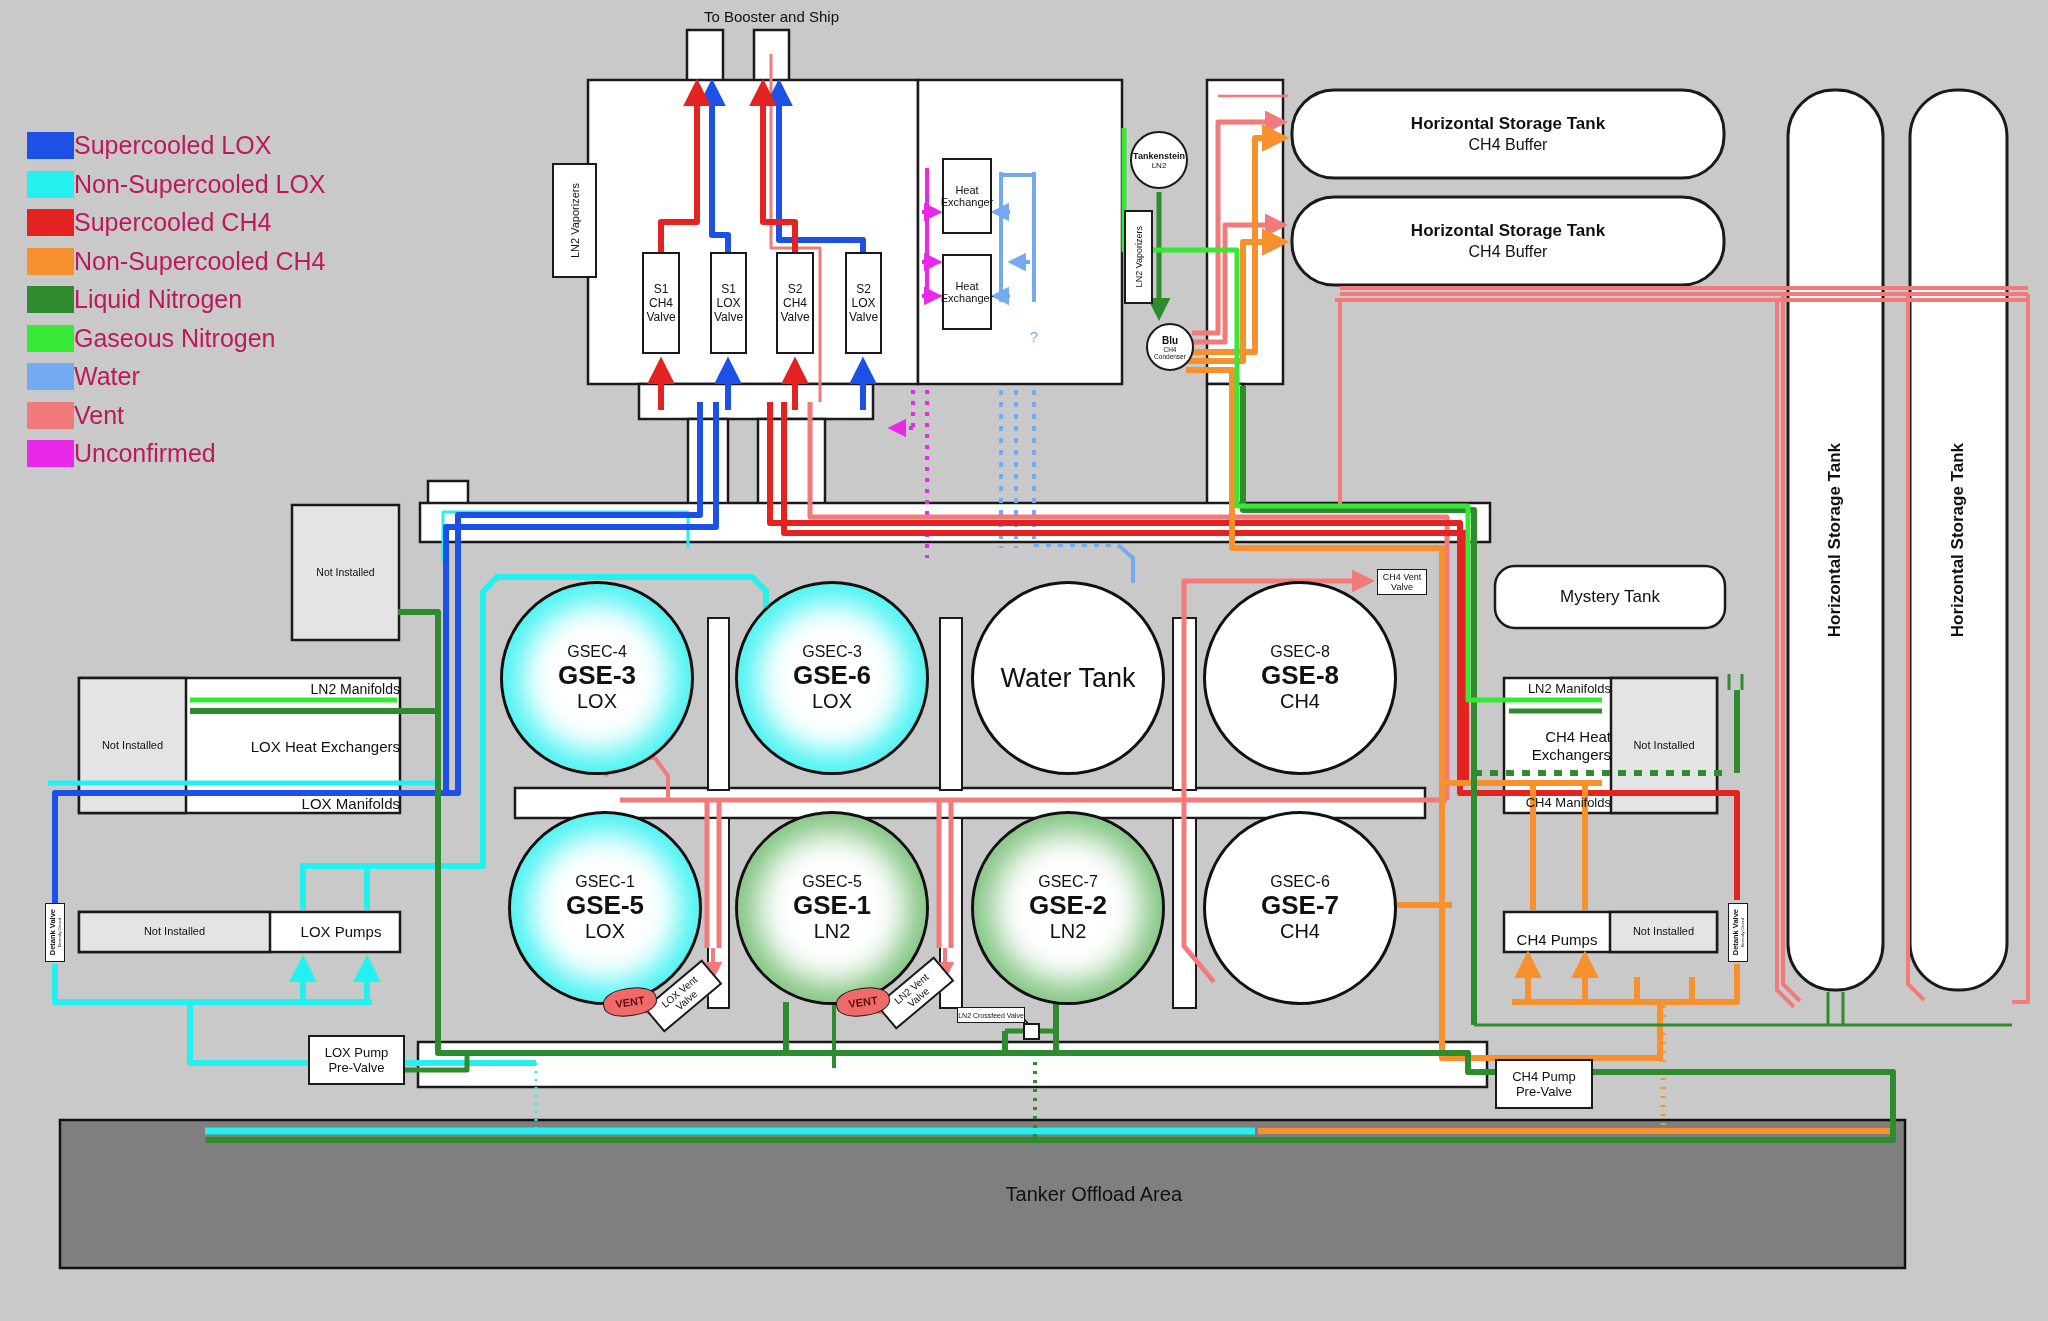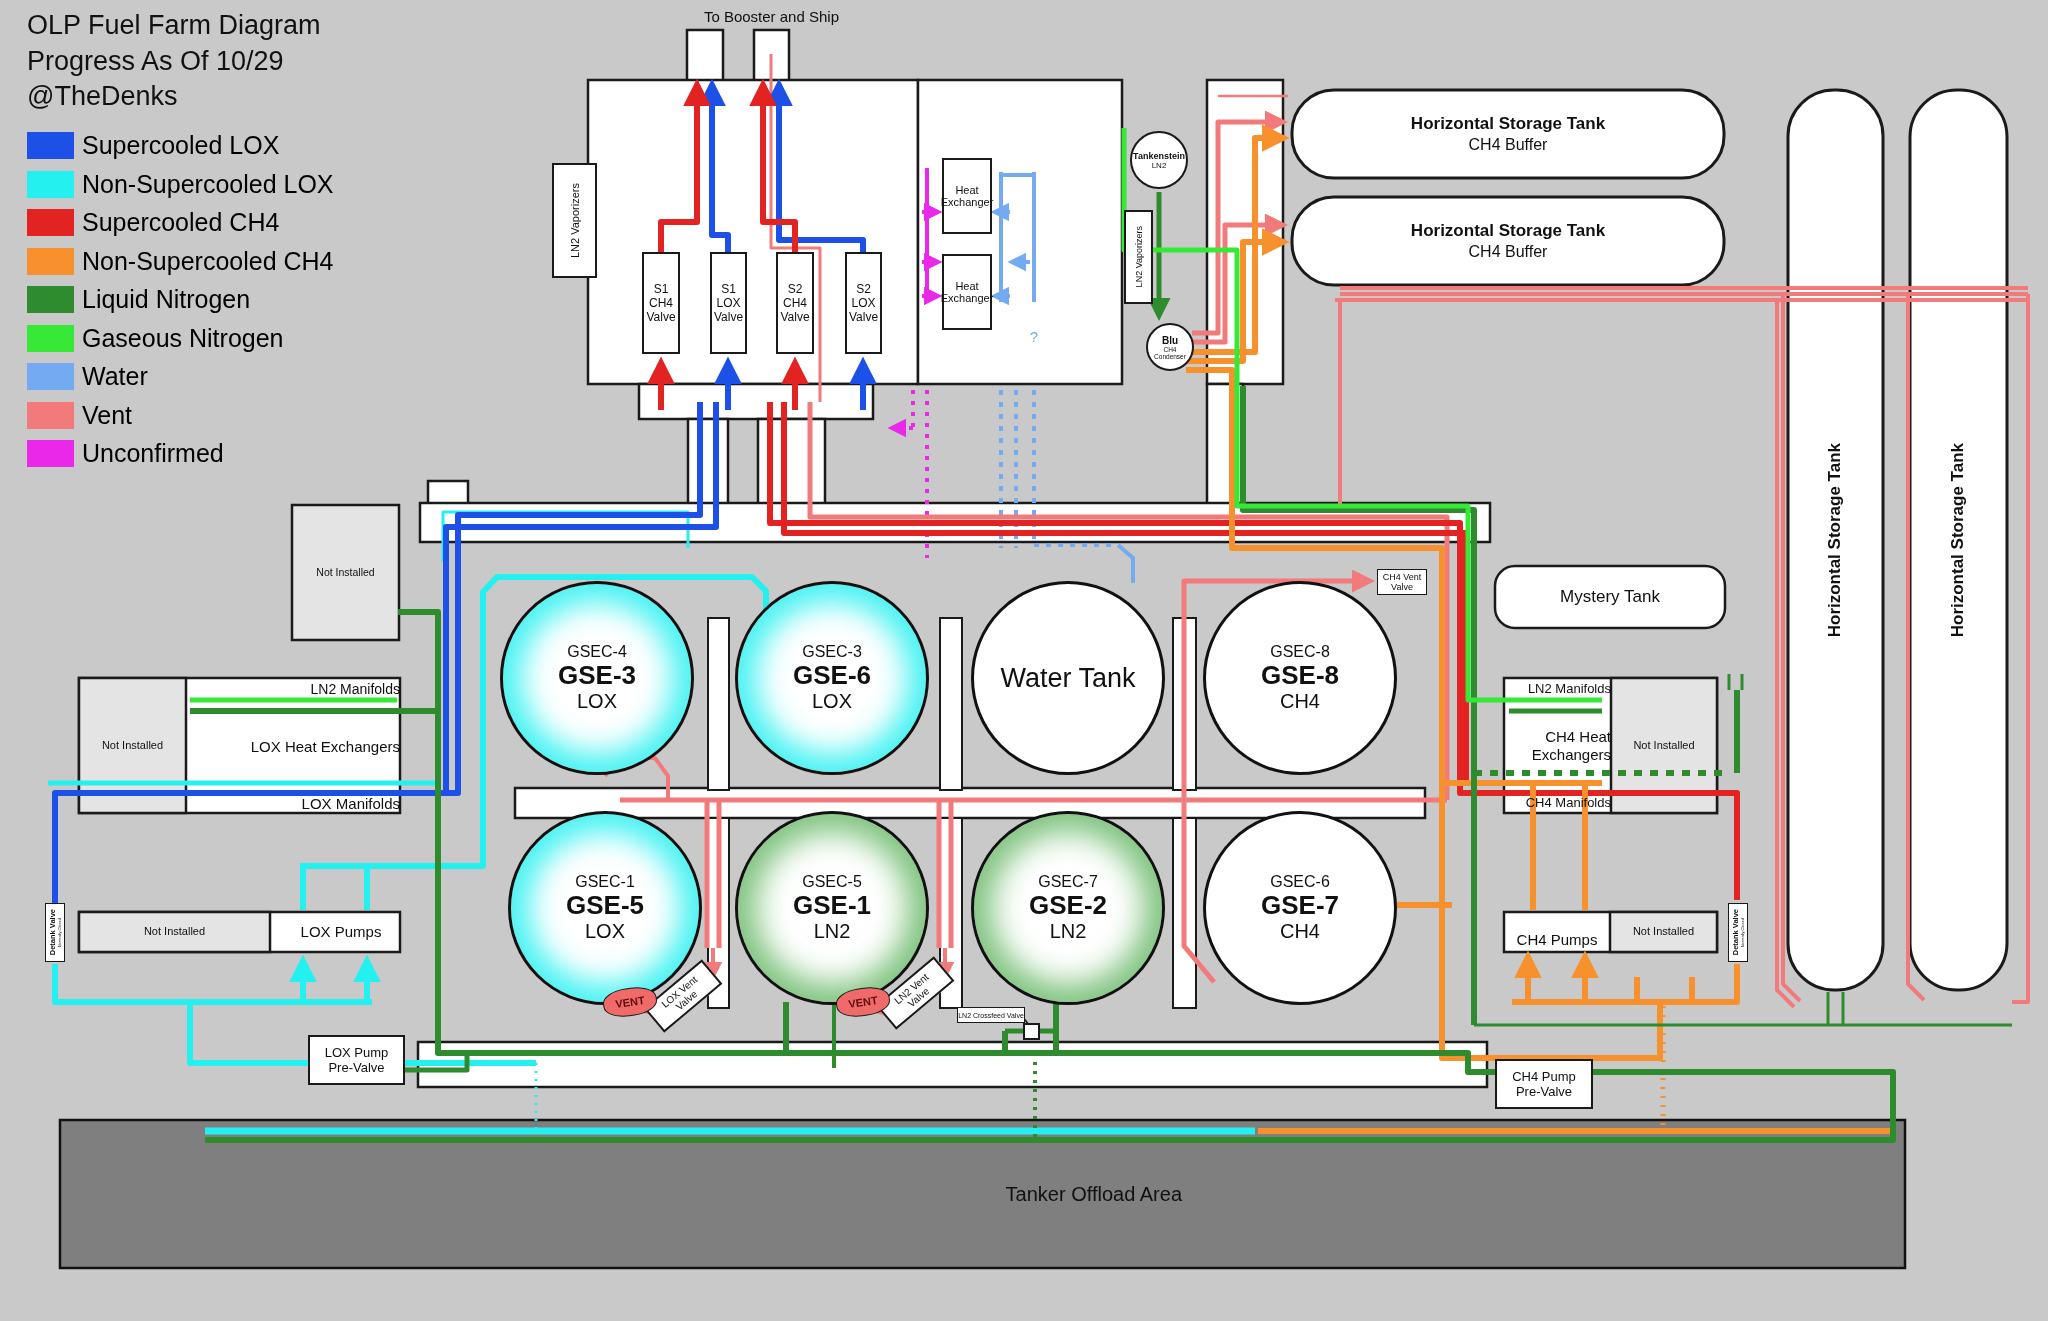--- a/index.html
+++ b/index.html
@@ -8,21 +8,21 @@
   .lbl{position:absolute;color:#111;white-space:pre-line;text-align:right;line-height:1.22;}
   .flex{display:flex;align-items:center;justify-content:center;}
   .box{position:absolute;background:#fff;border:2px solid #1a1a1a;display:flex;flex-direction:column;align-items:center;justify-content:center;text-align:center;white-space:pre-line;color:#111;box-sizing:border-box;}
   .vert{writing-mode:vertical-rl;transform:rotate(180deg);}
   .tank{position:absolute;width:194px;height:194px;border:3px solid #111;border-radius:50%;background:#fff;display:flex;flex-direction:column;align-items:center;justify-content:center;text-align:center;color:#111;box-sizing:border-box;}
   .glow-cyan{box-shadow:inset 0 0 30px 18px rgba(37,240,240,.85);}
   .glow-green{box-shadow:inset 0 0 30px 18px rgba(58,163,58,.65);}
   .t1{font-size:16px;} .t2{font-size:26px;font-weight:bold;line-height:1.15;} .t3{font-size:20px;}
   .lg{position:absolute;left:27px;height:28px;display:flex;align-items:center;}
   .sw{width:47px;height:27px;display:inline-block;}
-  .ll{font-size:25px;color:#000000;margin-left:8px;white-space:nowrap;}
+  .ll{font-size:25px;color:#be185d;margin-left:0;white-space:nowrap;}
   .circ{border-radius:50%;}
   .rot{transform:rotate(-40deg);}
 </style>
 </head>
 <body>
 
 <div id="app">
 
 <svg id="base" width="2048" height="1321" viewBox="0 0 2048 1321">
   <defs>
@@ -226,23 +226,20 @@
 
     <g stroke="#37e837" stroke-width="5">
       <line x1="190" y1="700" x2="397" y2="700"></line>
       <polyline points="1124,128 1124,250 1237,250 1237,506 1468,506 1468,700 1602,700"></polyline>
     </g>
 
     <line x1="1022" y1="1016" x2="1029" y2="1025" stroke="#111" stroke-width="1.5"></line>
   </g>
 </svg>
 
-<div class="lbl" style="left:27px;top:8px;width:430px;font-size:27px;text-align:left;line-height:1.32;">OLP Fuel Farm Diagram
-Progress As Of 10/29
-@TheDenks</div>
 
 <div class="lg" style="top:131px">
       <span class="sw" style="background: rgb(29, 80, 230);"></span>
       <span class="ll">Supercooled LOX</span>
     </div>
 <div class="lg" style="top:170px">
       <span class="sw" style="background: rgb(37, 240, 240);"></span>
       <span class="ll">Non-Supercooled LOX</span>
     </div>
 <div class="lg" style="top:208px">

